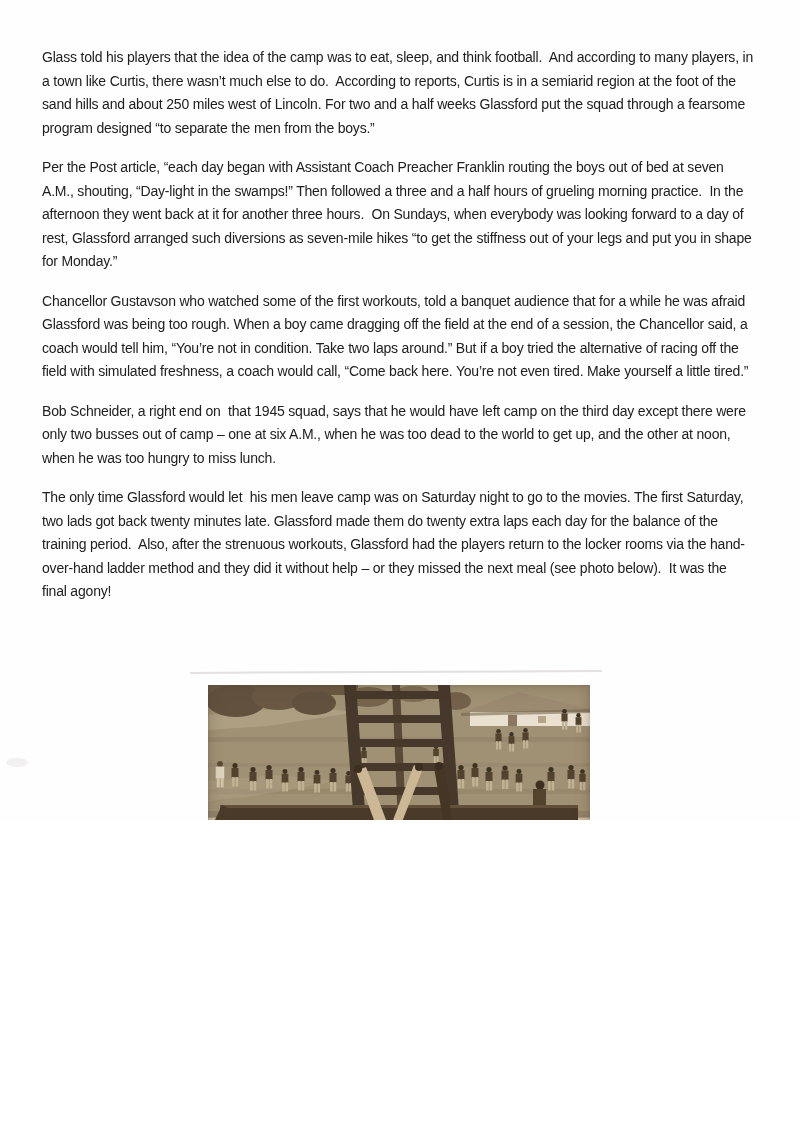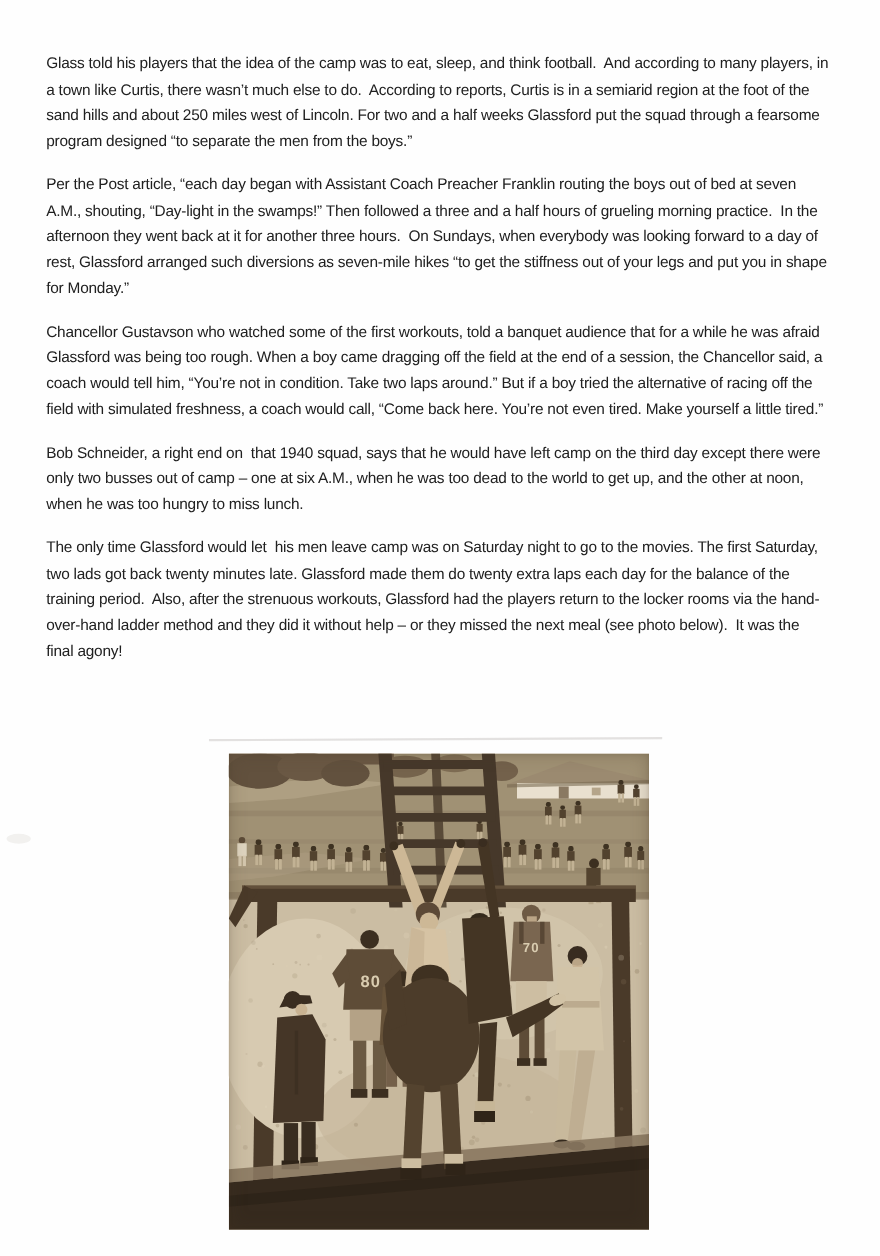--- a/index.html
+++ b/index.html
@@ -1,17 +1,17 @@
 <!DOCTYPE html>
 <html><head>
 <meta charset="utf-8">
 <style>
   html,body{margin:0;padding:0;background:#ffffff;}
   .page{
-    position:relative;width:800px;height:1142px;background:#fefefe;
+    position:relative;width:800px;height:820px;background:#fefefe;
     font-family:"Liberation Sans","DejaVu Sans",sans-serif;color:#202020;
     overflow:hidden;
   }
   .content{position:absolute;left:42px;top:46px;width:712px;}
   .content p{
     margin:0 0 16px 0;font-size:14px;line-height:23.5px;letter-spacing:-0.2px;
     white-space:pre-wrap;text-align:left;
   }
   .photo-wrap{position:absolute;left:208px;top:685px;width:382px;height:433px;}
   .photo-wrap svg{display:block;}
@@ -31,21 +31,21 @@
 </style>
 </head>
 <body>
 
 <div class="page">
 
   <div class="content">
     <p>Glass told his players that the idea of the camp was to eat, sleep, and think football.  And according to many players, in a town like Curtis, there wasn’t much else to do.  According to reports, Curtis is in a semiarid region at the foot of the sand hills and about 250 miles west of Lincoln. For two and a half weeks Glassford put the squad through a fearsome program designed “to separate the men from the boys.”</p>
     <p>Per the Post article, “each day began with Assistant Coach Preacher Franklin routing the boys out of bed at seven A.M., shouting, “Day-light in the swamps!” Then followed a three and a half hours of grueling morning practice.  In the afternoon they went back at it for another three hours.  On Sundays, when everybody was looking forward to a day of rest, Glassford arranged such diversions as seven-mile hikes “to get the stiffness out of your legs and put you in shape for Monday.”</p>
     <p>Chancellor Gustavson who watched some of the first workouts, told a banquet audience that for a while he was afraid Glassford was being too rough. When a boy came dragging off the field at the end of a session, the Chancellor said, a coach would tell him, “You’re not in condition. Take two laps around.” But if a boy tried the alternative of racing off the field with simulated freshness, a coach would call, “Come back here. You’re not even tired. Make yourself a little tired.”</p>
-    <p>Bob Schneider, a right end on  that 1940 squad, says that he would have left camp on the third day except there were only two busses out of camp – one at six A.M., when he was too dead to the world to get up, and the other at noon, when he was too hungry to miss lunch.</p>
+    <p>Bob Schneider, a right end on  that 1945 squad, says that he would have left camp on the third day except there were only two busses out of camp – one at six A.M., when he was too dead to the world to get up, and the other at noon, when he was too hungry to miss lunch.</p>
     <p>The only time Glassford would let  his men leave camp was on Saturday night to go to the movies. The first Saturday, two lads got back twenty minutes late. Glassford made them do twenty extra laps each day for the balance of the training period.  Also, after the strenuous workouts, Glassford had the players return to the locker rooms via the hand-over-hand ladder method and they did it without help – or they missed the next meal (see photo below).  It was the final agony!</p>
   </div>
 
   <div class="scan-line"></div>
   <div class="smudge"></div>
 
   <div class="photo-wrap">
     <svg width="382" height="433" viewBox="0 0 382 433" xmlns="http://www.w3.org/2000/svg">
       <defs>
         <symbol id="bgfig" viewBox="0 0 10 24">

